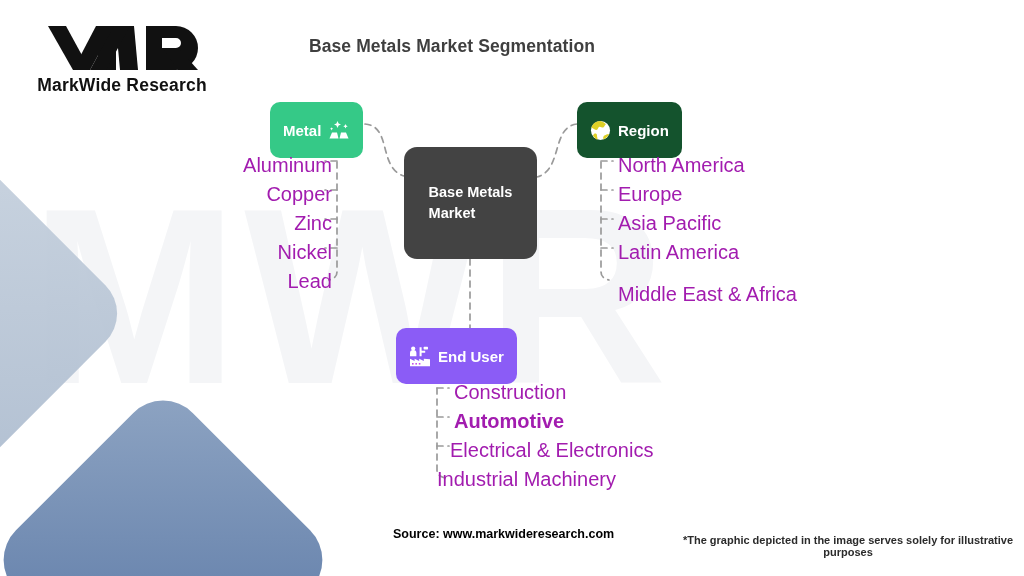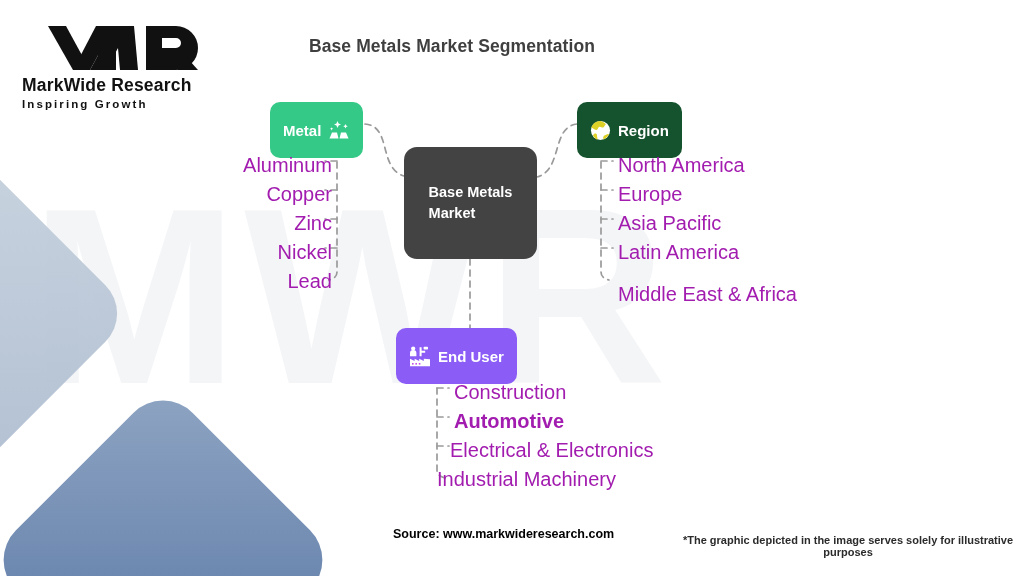--- a/index.html
+++ b/index.html
@@ -60,20 +60,21 @@
     transform: rotate(45deg);
     background: linear-gradient(135deg, #8fa5c3 0%, #6d88b0 55%, #5b79a6 100%);
   }
 
   
   .logo {
     position: absolute;
     left: 22px;
     top: 22px;
     width: 200px;
+    text-align: center;
   }
   .logo-mark {
     display: block;
     margin: 0 auto;
   }
   .logo-name {
     margin-top: 1px;
     font-size: 17.5px;
     font-weight: 700;
     color: #111111;
@@ -193,21 +194,20 @@
         <polygon points="2,4 20,4 44,48 27,48"></polygon>
         <polygon points="44,48 27,48 50,4 68,4"></polygon>
         <polygon points="52,4 70,4 70,48 52,48"></polygon>
         <polygon points="70,4 88,4 92,48 74,48"></polygon>
         <polygon points="60,48 44,48 68,4 84,4"></polygon>
         <path d="M100,4 h30 a22,22 0 0 1 0,44 h-6 l20,0 -18,0 v0 h-26 z M116,16 v10 h14 a5,5 0 0 0 0,-10 z"></path>
         <polygon points="118,28 134,28 152,48 132,48"></polygon>
       </g>
     </svg>
     <div class="logo-name">MarkWide Research</div>
-    <div class="logo-tag">Inspiring Growth</div>
   </div>
 
   <div class="title">Base Metals Market Segmentation</div>
 
   <svg class="wires" width="1024" height="576" viewBox="0 0 1024 576">
     <g fill="none" stroke="#9a9a9a" stroke-width="1.7" stroke-dasharray="6,5" stroke-linecap="round">
 
       <path d="M365,124 C392,126 378,168 404,176"></path>
 
       <path d="M577,124 C551,127 563,170 537,177"></path>

